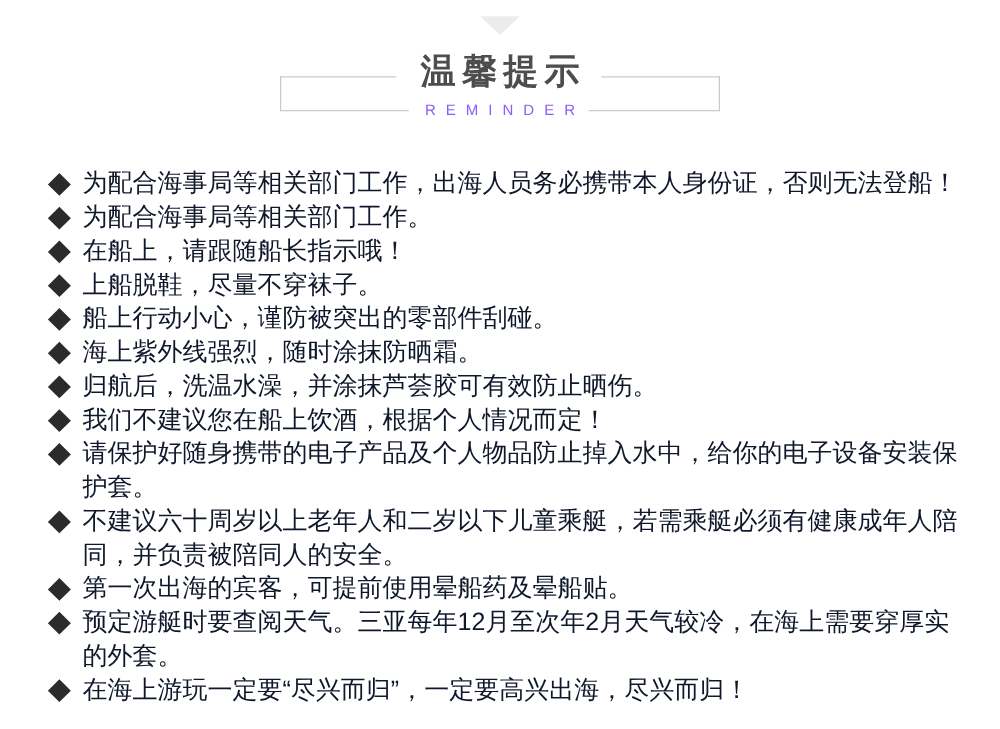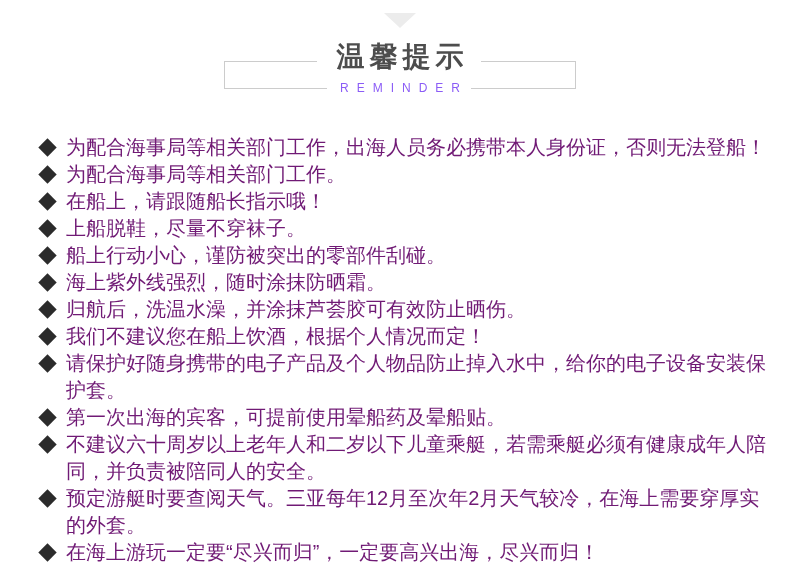--- a/index.html
+++ b/index.html
@@ -70,21 +70,21 @@
   .list {
     list-style: none;
     margin: 0;
     padding: 18px 28px 0 38px;
   }
   .item {
     display: flex;
     align-items: flex-start;
     font-size: 20px;
     line-height: 27px;
-    color: #701a75;
+    color: #0f172a;
   }
   .diamond {
     flex: 0 0 auto;
     width: 13px;
     height: 13px;
     background: #2b2b2b;
     transform: rotate(45deg);
     margin: 7px 12px 0 3px;
   }
   .item-text {
@@ -142,25 +142,25 @@
     <li class="item">
       <span class="diamond"></span>
       <span class="item-text">我们不建议您在船上饮酒，根据个人情况而定！</span>
     </li>
     <li class="item">
       <span class="diamond"></span>
       <span class="item-text">请保护好随身携带的电子产品及个人物品防止掉入水中，给你的电子设备安装保护套。</span>
     </li>
     <li class="item">
       <span class="diamond"></span>
-      <span class="item-text">第一次出海的宾客，可提前使用晕船药及晕船贴。</span>
+      <span class="item-text">不建议六十周岁以上老年人和二岁以下儿童乘艇，若需乘艇必须有健康成年人陪同，并负责被陪同人的安全。</span>
     </li>
     <li class="item">
       <span class="diamond"></span>
-      <span class="item-text">不建议六十周岁以上老年人和二岁以下儿童乘艇，若需乘艇必须有健康成年人陪同，并负责被陪同人的安全。</span>
+      <span class="item-text">第一次出海的宾客，可提前使用晕船药及晕船贴。</span>
     </li>
     <li class="item">
       <span class="diamond"></span>
       <span class="item-text">预定游艇时要查阅天气。三亚每年12月至次年2月天气较冷，在海上需要穿厚实的外套。</span>
     </li>
     <li class="item">
       <span class="diamond"></span>
       <span class="item-text">在海上游玩一定要“尽兴而归”，一定要高兴出海，尽兴而归！</span>
     </li>
   </ul>

